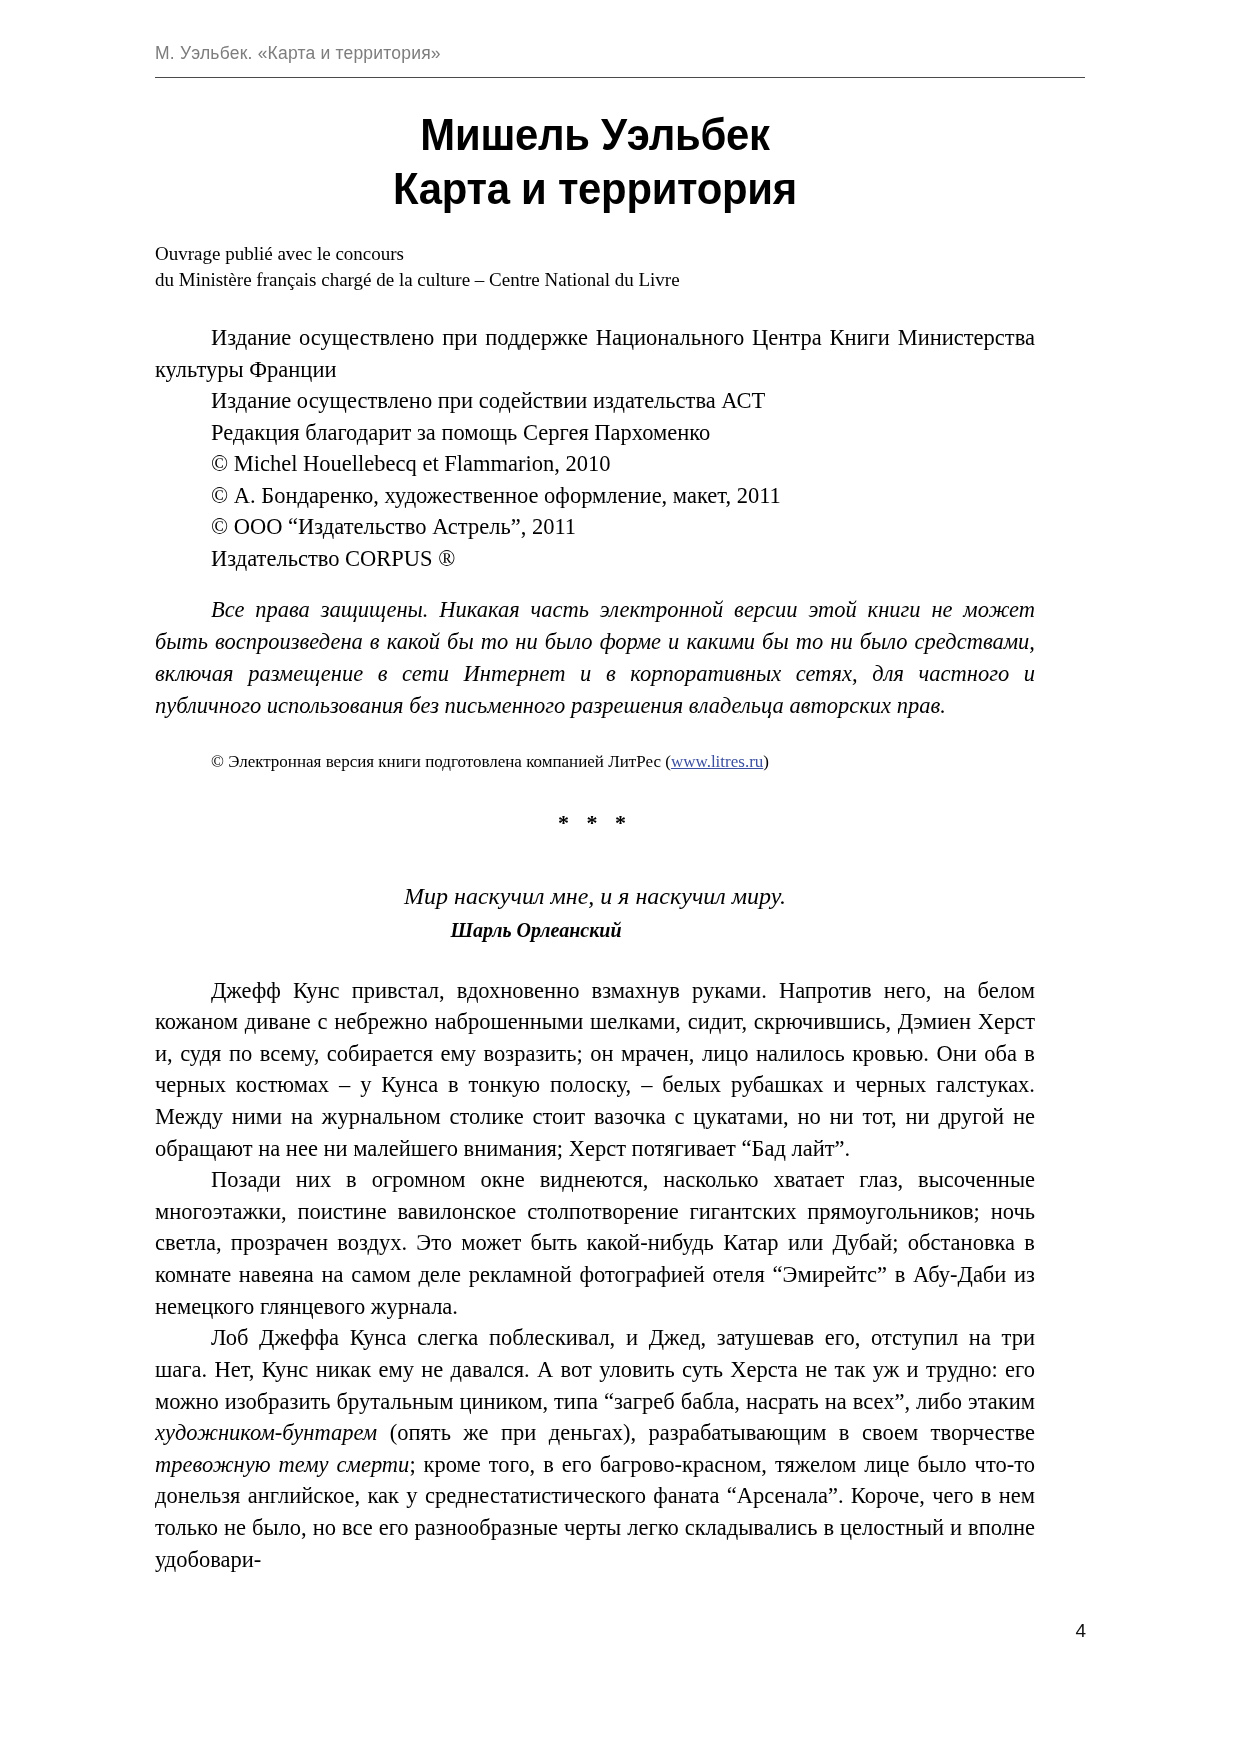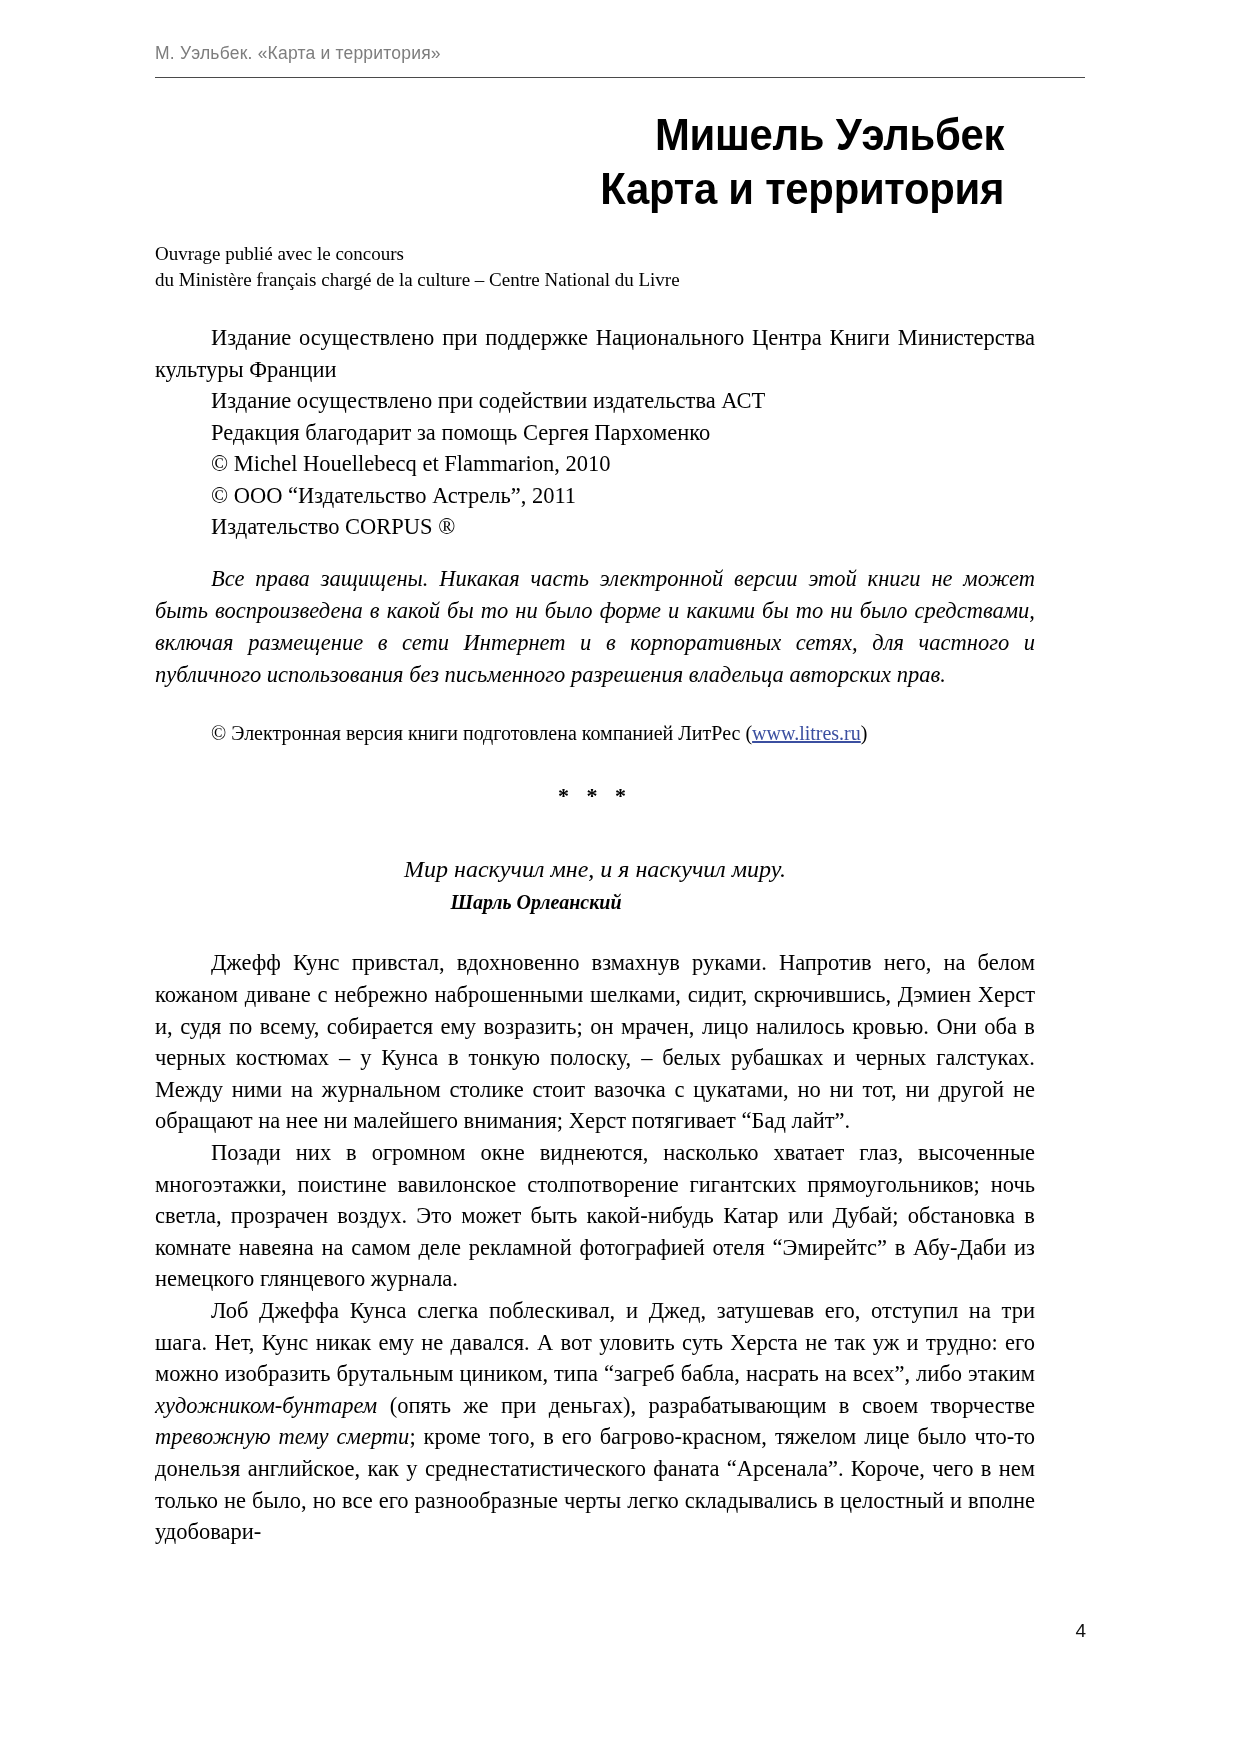--- a/index.html
+++ b/index.html
@@ -50,21 +50,21 @@
   .content {
     position: absolute;
     left: 155px;
     top: 110px;
     width: 880px;
   }
 
   .book-title {
     font-family: "Liberation Sans Narrow", "Liberation Sans", "DejaVu Sans Condensed", sans-serif;
     font-weight: bold;
-    text-align: right;
+    text-align: center;
     line-height: 1.12;
     letter-spacing: -0.3px;
     margin: 0;
   }
   .book-title .line1 {
     display: block;
     font-size: 45px;
     transform: scaleX(0.93);
   }
   .book-title .line2 {
@@ -105,21 +105,21 @@
     margin-top: 20px;
     font-size: 22.5px;
     line-height: 1.42;
     font-style: italic;
     text-align: justify;
     text-indent: 56px;
   }
 
   .litres-line {
     margin-top: 28px;
-    font-size: 20px;
+    font-size: 17px;
     line-height: 1.4;
     text-indent: 56px;
   }
   .litres-link {
     color: #3b4fa0;
     text-decoration: underline;
   }
 
   .stars {
     margin-top: 36px;
@@ -192,20 +192,21 @@
 
     <p class="para indent block-gap-lg">Издание осуществлено при поддержке Национального Центра Книги Министерства культуры Франции</p>
 
     <p class="flush-line block-gap-sm">Издание осуществлено при содействии издательства АСТ</p>
 
     <p class="flush-line block-gap-sm">Редакция благодарит за помощь Сергея Пархоменко</p>
 
     <p class="flush-line block-gap-lg">© Michel Houellebecq et Flammarion, 2010</p>
 
 
+    <p class="flush-line block-gap-sm">© А. Бондаренко, художественное оформление, макет, 2011</p>
 
     <p class="flush-line block-gap-sm">© ООО “Издательство Астрель”, 2011</p>
 
     <p class="flush-line block-gap-sm">Издательство CORPUS ®</p>
 
     <p class="rights">Все права защищены. Никакая часть электронной версии этой книги не может быть воспроизведена в какой бы то ни было форме и какими бы то ни было средствами, включая размещение в сети Интернет и в корпоративных сетях, для частного и публичного использования без письменного разрешения владельца авторских прав.</p>
 
     <p class="litres-line">
       <span>© Электронная версия книги подготовлена компанией ЛитРес (</span><a class="litres-link" href="#">www.litres.ru</a><span>)</span>
     </p>

